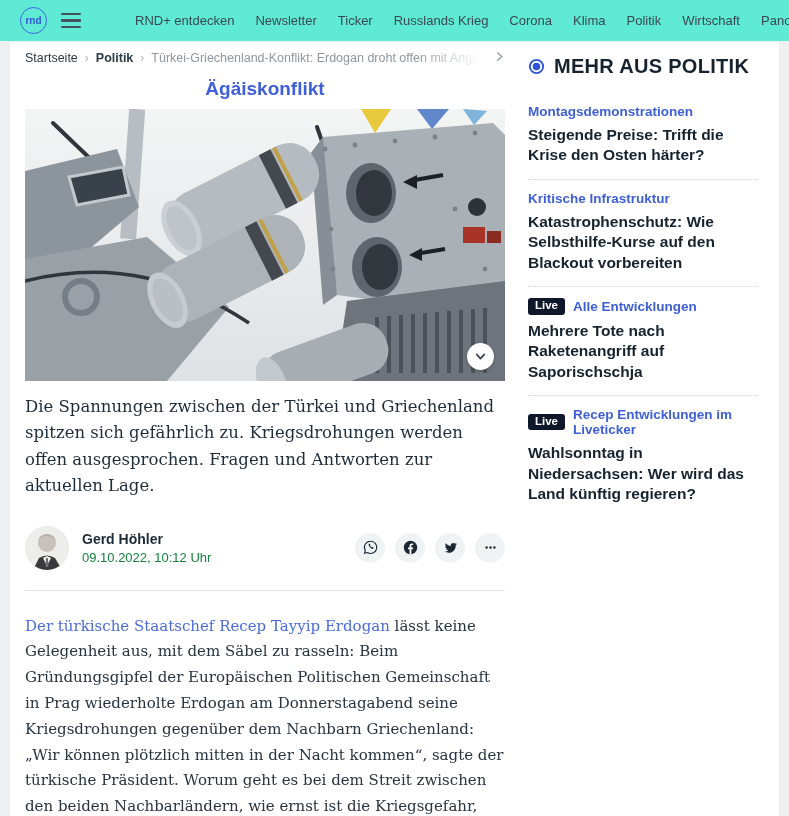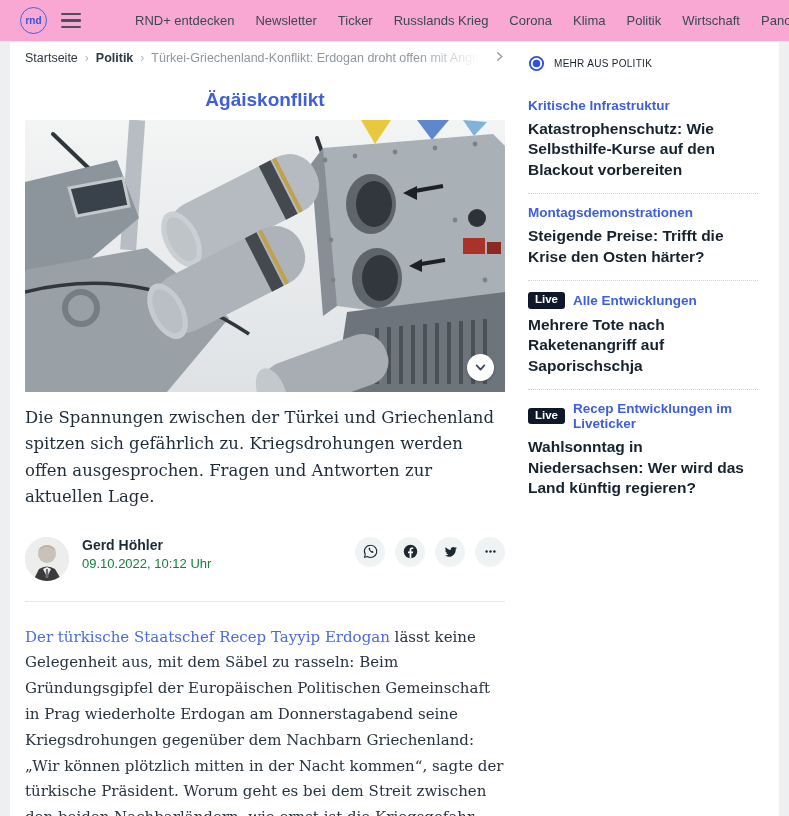--- a/index.html
+++ b/index.html
@@ -1,21 +1,21 @@
 <!DOCTYPE html>
 <html><head>
 <meta charset="utf-8">
 <style>
   * { margin:0; padding:0; box-sizing:border-box; }
   html,body { width:789px; height:816px; overflow:hidden; }
   body { background:#edeff1; font-family:"Liberation Sans", sans-serif; }
 
   
   .topbar {
-    background:#f9a8d4; height:42px; display:flex; align-items:center;
+    background:#5eead4; height:42px; display:flex; align-items:center;
     padding:0 8px 0 20px; border-bottom:1px solid #eef1f2;
   }
   .logo-circle {
     width:27px; height:27px; border:1.6px solid #3f63e0; border-radius:50%;
     display:flex; align-items:center; justify-content:center; flex:0 0 auto;
   }
   .logo-circle span { color:#3354d8; font-size:10px; font-weight:bold; letter-spacing:0; }
   .burger { margin-left:14px; display:flex; flex-direction:column; gap:4px; cursor:pointer; }
   .burger i { display:block; width:20px; height:2.4px; background:#46535e; border-radius:1px; }
   .nav-links { display:flex; align-items:center; gap:21px; margin-left:54px; }
@@ -25,21 +25,21 @@
     mask-image:linear-gradient(to right,#000 45%,transparent 95%);
   }
 
   
   .page { padding:0 10px; }
   .content { background:#fff; display:flex; gap:23px; padding:9px 24px 60px 15px; min-height:774px; }
   main.article { width:480px; flex:0 0 480px; }
   aside.sidebar { width:230px; flex:0 0 230px; padding-top:4px; }
 
   
-  .breadcrumb { display:flex; align-items:center; font-size:12.5px; color:#8d97a0; margin-bottom:24px;text-align:center; }
+  .breadcrumb { display:flex; align-items:center; font-size:12.5px; color:#8d97a0; margin-bottom:13px;text-align:center; }
   .breadcrumb a { color:#2b3845; text-decoration:none; white-space:nowrap; }
   .breadcrumb a.bc-bold { font-weight:bold; }
   .bc-sep { margin:0 7px; color:#aeb7bd; font-size:12px; }
   .bc-current {
     white-space:nowrap; overflow:hidden; flex:1 1 auto; color:#8d97a0;
     -webkit-mask-image:linear-gradient(to right,#000 78%,transparent 97%);
     mask-image:linear-gradient(to right,#000 78%,transparent 97%);
   }
   .bc-next { flex:0 0 auto; margin-left:4px; cursor:pointer; }
 
@@ -55,33 +55,33 @@
     background:#fff; box-shadow:0 1px 3px rgba(0,0,0,.25);
     display:flex; align-items:center; justify-content:center; cursor:pointer;
   }
 
   
   .lead { font-family:"DejaVu Serif", serif; font-weight:normal; color:#1e2c39; font-size:16.5px; line-height:1.6; margin-bottom:26px; }
   .body-text { font-family:"DejaVu Serif", serif; color:#27333f; font-size:15px; line-height:1.72; }
   .body-text a { color:#4a6bd8; text-decoration:none; }
 
   
-  .author-row { display:flex; align-items:flex-start; margin:4px 0 20px 0; }
+  .author-row { display:flex; align-items:center; margin:4px 0 20px 0; }
   .avatar { width:44px; height:44px; border-radius:50%; overflow:hidden; flex:0 0 auto; background:#e9e9e9; }
   .author-meta { margin-left:13px; }
   .author-name { font-size:14px; font-weight:bold; color:#1c2936; margin-bottom:3px; }
   .author-date { font-size:13px; color:#15803d; }
   .share-row { margin-left:auto; display:flex; gap:10px; }
   .share-btn { width:30px; height:30px; border-radius:50%; background:#f0f3f4; display:flex; align-items:center; justify-content:center; cursor:pointer; }
 
   hr.article-divider { border:none; border-top:1px solid #e4e8ea; margin:0 0 23px 0; }
 
   
   .sb-header { display:flex; align-items:center; gap:9px; margin-bottom:15px; }
-  .sb-header h2 { font-size:10px; font-weight:400; color:#16222e; letter-spacing:.3px; }
+  .sb-header h2 { font-size:20px; font-weight:700; color:#16222e; letter-spacing:.3px; }
   .sb-item { padding:11px 0 13px 0; border-bottom:1px dotted #ccd3d8; cursor:pointer; }
   .sb-item:first-of-type { padding-top:0; }
   .sb-item:last-of-type { border-bottom:none; }
   .sb-kicker-row { display:flex; align-items:center; gap:8px; margin-bottom:6px; }
   .sb-kicker { color:#3e5fd7; font-size:13.5px; font-weight:600; }
   .live-badge { background:#0f172a; color:#fff; font-size:11.5px; font-weight:bold; padding:2px 7px 3px; border-radius:3px; line-height:1; }
   .sb-title { color:#16222e; font-size:15.5px; font-weight:800; line-height:1.32; }
 </style>
 </head>
 <body>
@@ -283,30 +283,30 @@
         <svg width="17" height="17" viewBox="0 0 18 18">
           <circle cx="9" cy="9" r="8" fill="#2d54d8"></circle>
           <circle cx="9" cy="9" r="5" fill="none" stroke="#fff" stroke-width="2"></circle>
           <circle cx="9" cy="9" r="2.2" fill="#2d54d8"></circle>
         </svg>
         <h2>MEHR AUS POLITIK</h2>
       </div>
 
       <div class="sb-item">
         <div class="sb-kicker-row">
-          <span class="sb-kicker">Kritische Infrastruktur</span>
-        </div>
-        <div class="sb-title">Katastrophenschutz: Wie Selbsthilfe-Kurse auf den Blackout vorbereiten</div>
+          <span class="sb-kicker">Montagsdemonstrationen</span>
+        </div>
+        <div class="sb-title">Steigende Preise: Trifft die Krise den Osten härter?</div>
       </div>
 
       <div class="sb-item">
         <div class="sb-kicker-row">
-          <span class="sb-kicker">Montagsdemonstrationen</span>
-        </div>
-        <div class="sb-title">Steigende Preise: Trifft die Krise den Osten härter?</div>
+          <span class="sb-kicker">Kritische Infrastruktur</span>
+        </div>
+        <div class="sb-title">Katastrophenschutz: Wie Selbsthilfe-Kurse auf den Blackout vorbereiten</div>
       </div>
 
       <div class="sb-item">
         <div class="sb-kicker-row">
           <span class="live-badge">Live</span>
           <span class="sb-kicker">Alle Entwicklungen</span>
         </div>
         <div class="sb-title">Mehrere Tote nach Raketenangriff auf Saporischschja</div>
       </div>
 

